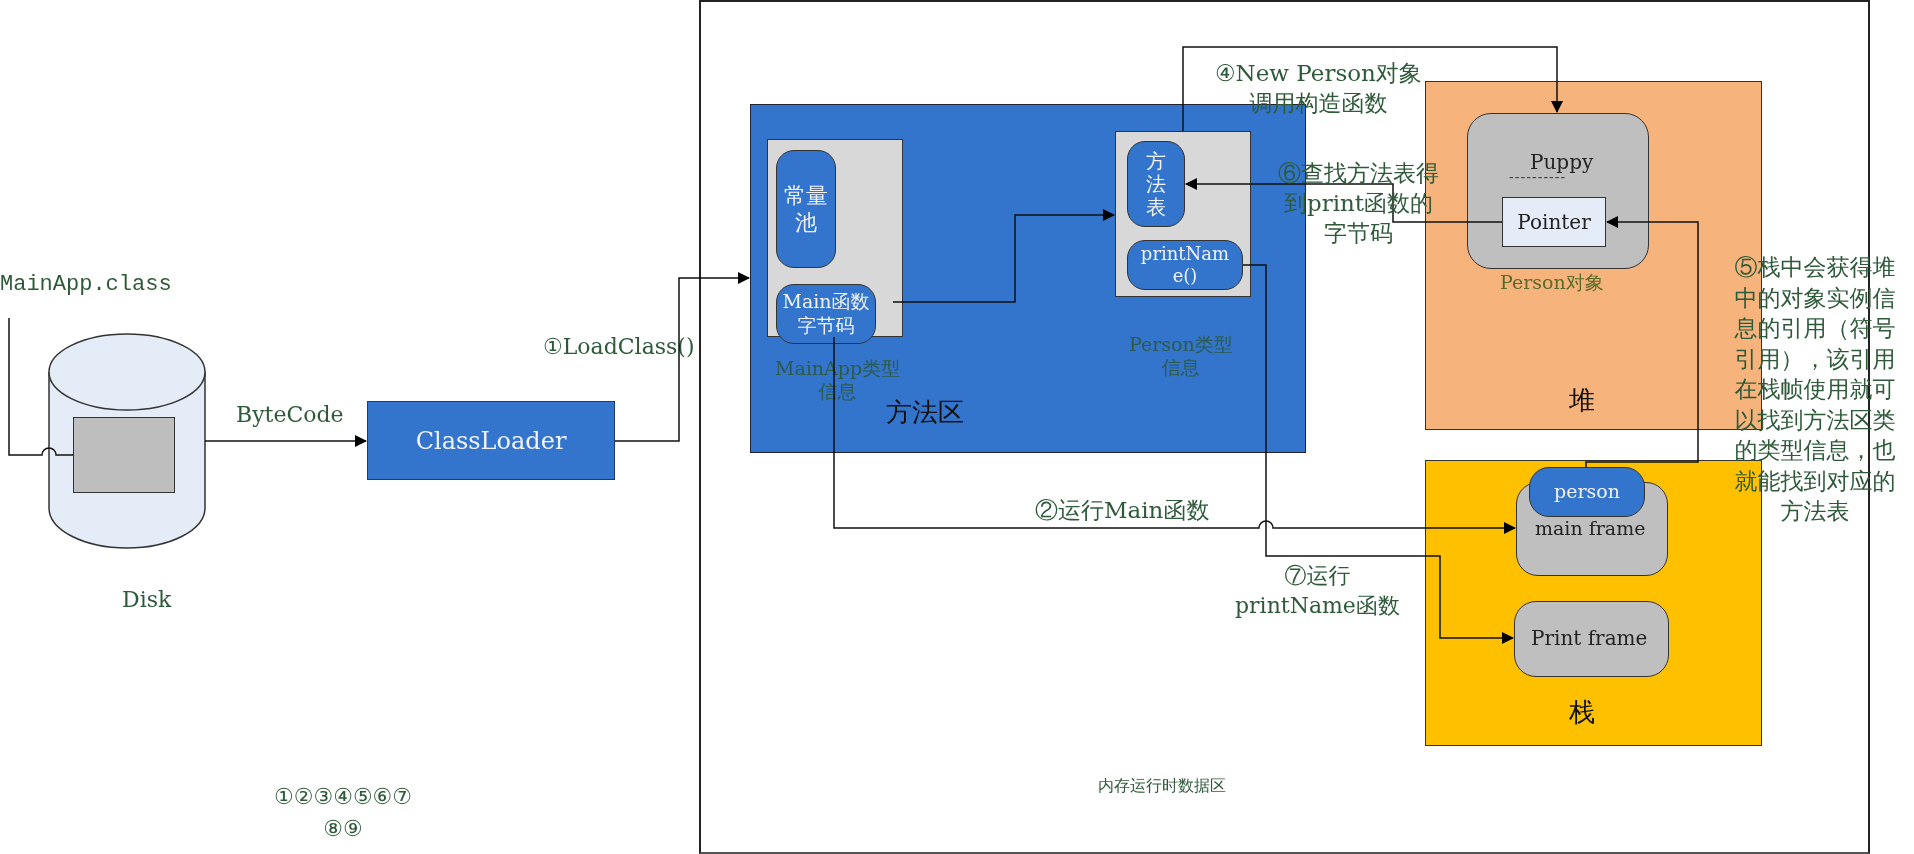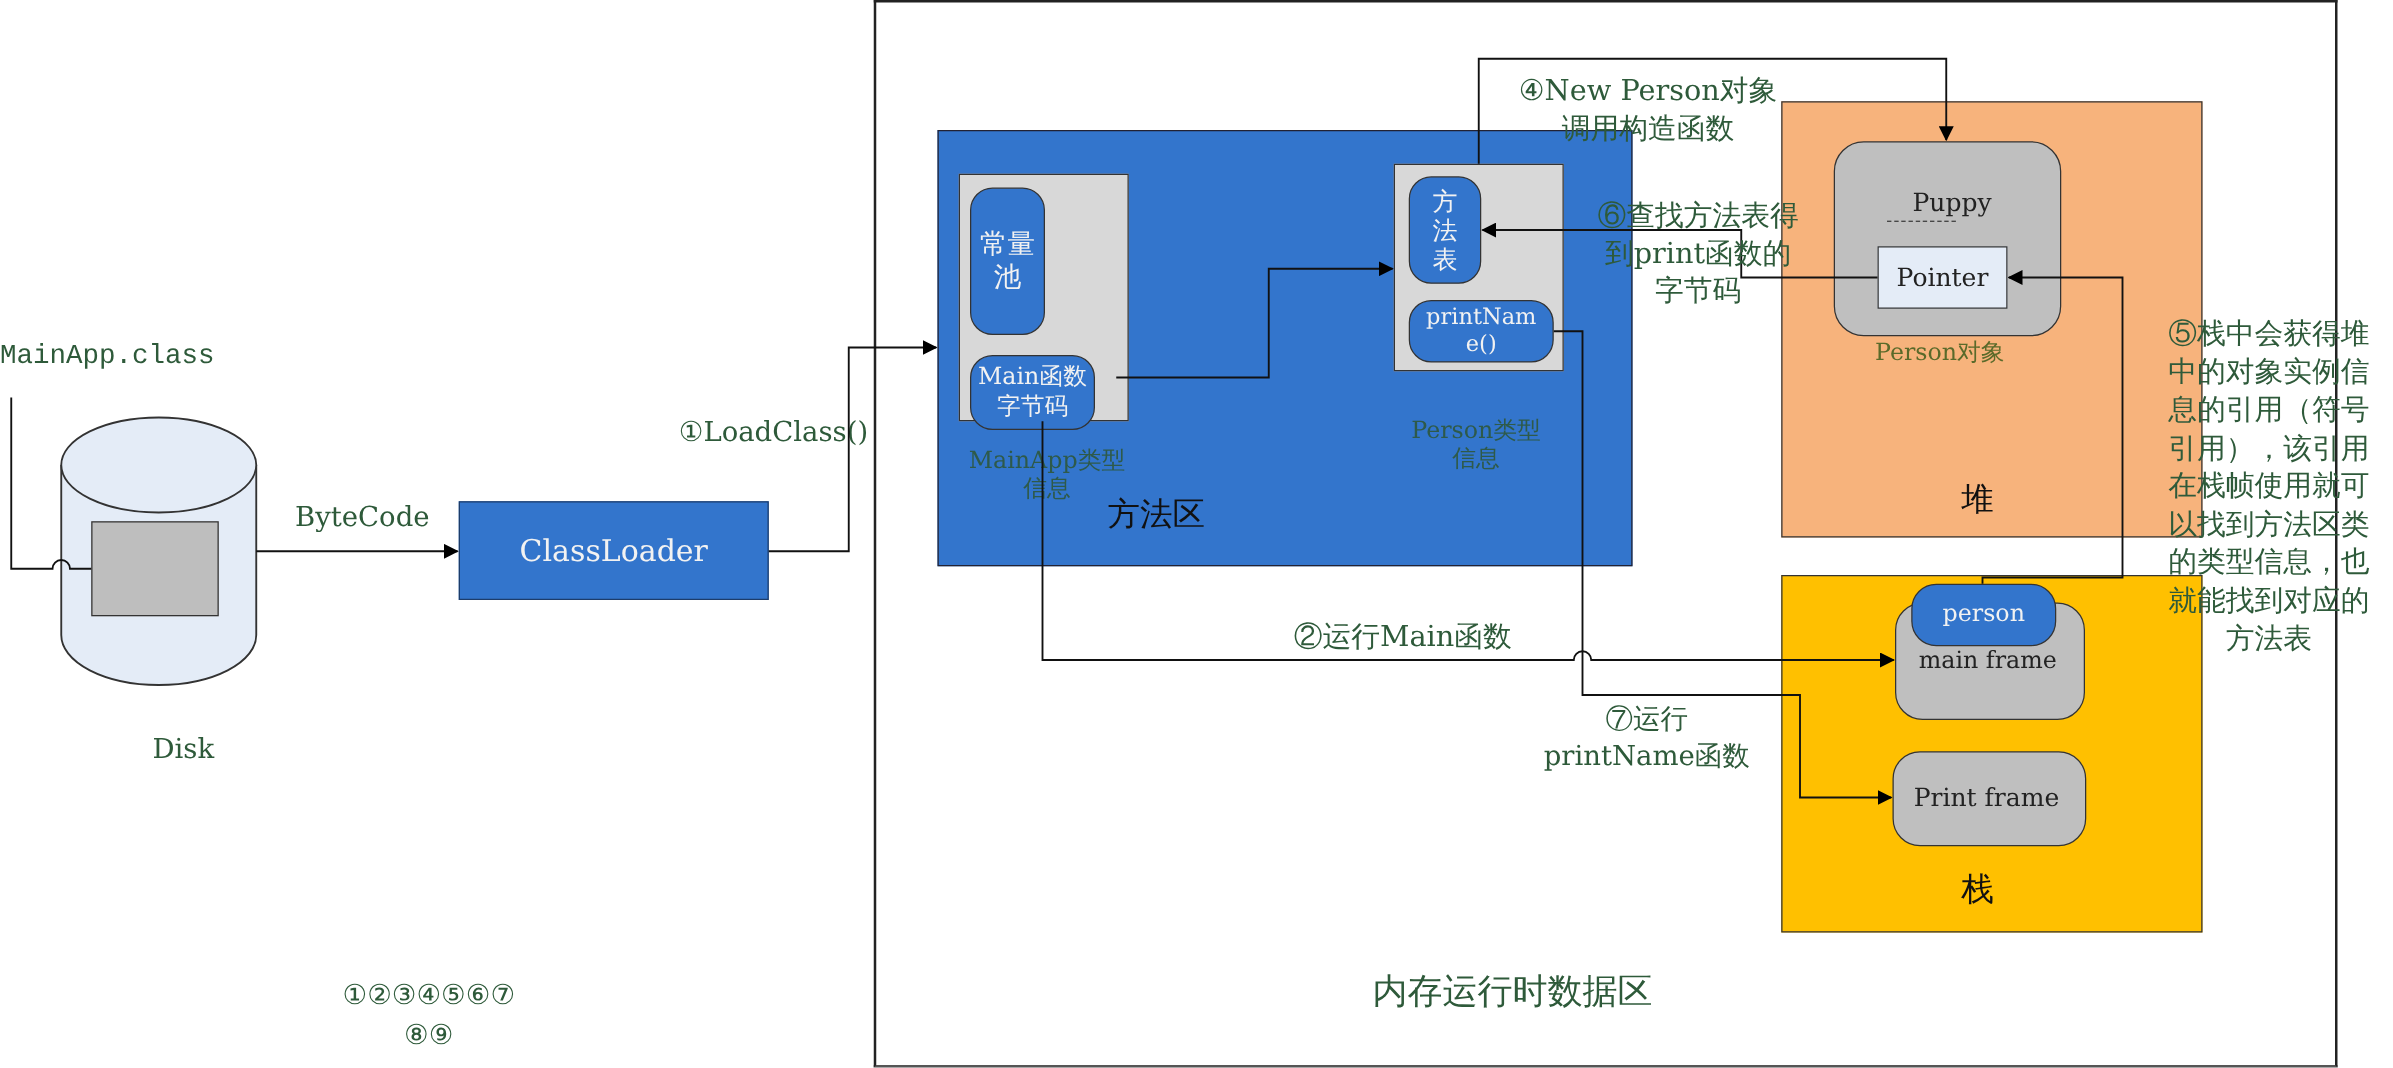--- a/index.html
+++ b/index.html
@@ -11,21 +11,21 @@
     .box-text { color: #f2f2f2; text-align: center; display: flex; align-items: center; justify-content: center; line-height: 1.25; }
     .mono { font-family: "DejaVu Sans Mono", "Liberation Mono", monospace; }
     svg#wires { position: absolute; left: 0; top: 0; pointer-events: none; }
   </style>
 </head>
 <body>
 
 <div id="stage">
 
   <div class="abs" style="left:699px; top:0px; width:1171px; height:854px; border:2px solid #222; border-bottom-color:#555;"></div>
-  <div class="lbl" style="left:1098px; top:776px; font-size:28px; font-family:'DejaVu Sans', sans-serif;">内存运行时数据区</div>
+  <div class="lbl" style="left:1098px; top:776px; font-size:16px; font-family:'DejaVu Sans', sans-serif;">内存运行时数据区</div>
 
   <svg class="abs" style="left:46px; top:330px;" width="162" height="222" viewBox="0 0 162 222">
     <path d="M3,42 L3,178 A78,40 0 0,0 159,178 L159,42" fill="#e4ecf7" stroke="#333" stroke-width="1.5"></path>
     <ellipse cx="81" cy="42" rx="78" ry="38" fill="#e4ecf7" stroke="#333" stroke-width="1.5"></ellipse>
   </svg>
   <div class="abs" style="left:73px; top:417px; width:102px; height:76px; background:#bebebe; border:1.5px solid #333;"></div>
   <div class="lbl mono" style="left:0px; top:272px; font-size:22px; font-family:Liberation Mono, monospace;">MainApp.class</div>
   <div class="lbl" style="left:122px; top:587px; font-size:22px;">Disk</div>
   <div class="lbl" style="left:236px; top:402px; font-size:22px;">ByteCode</div>
 

